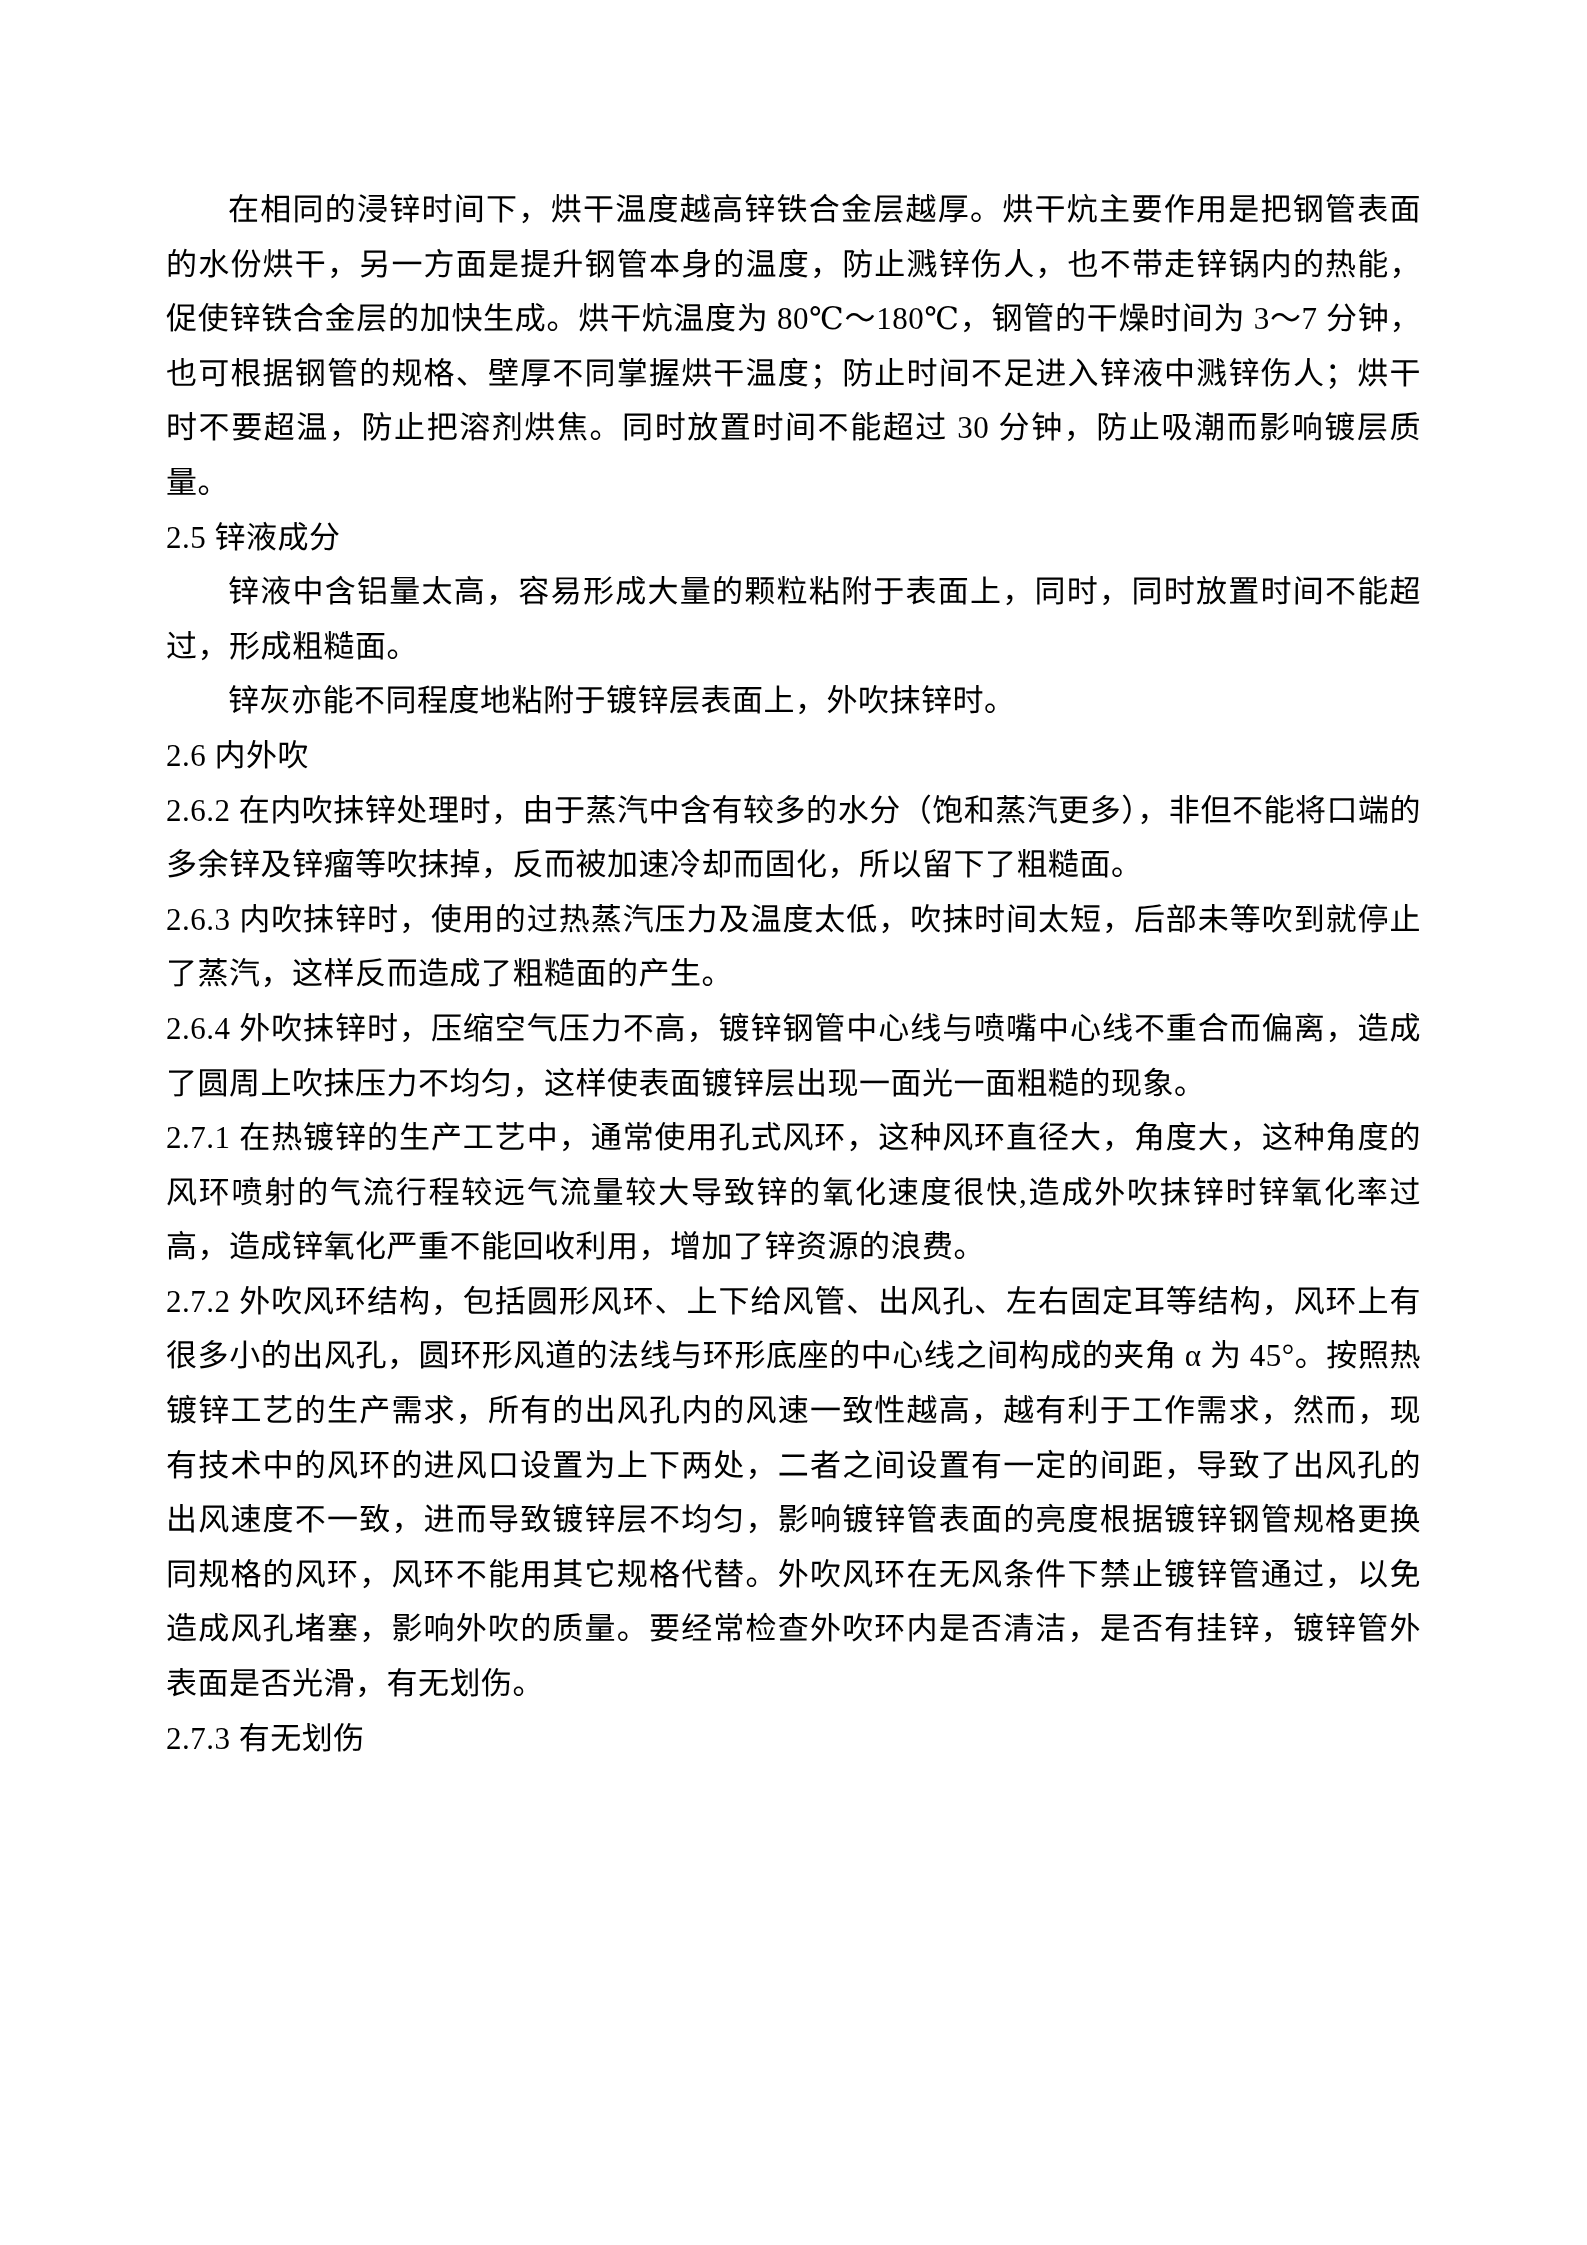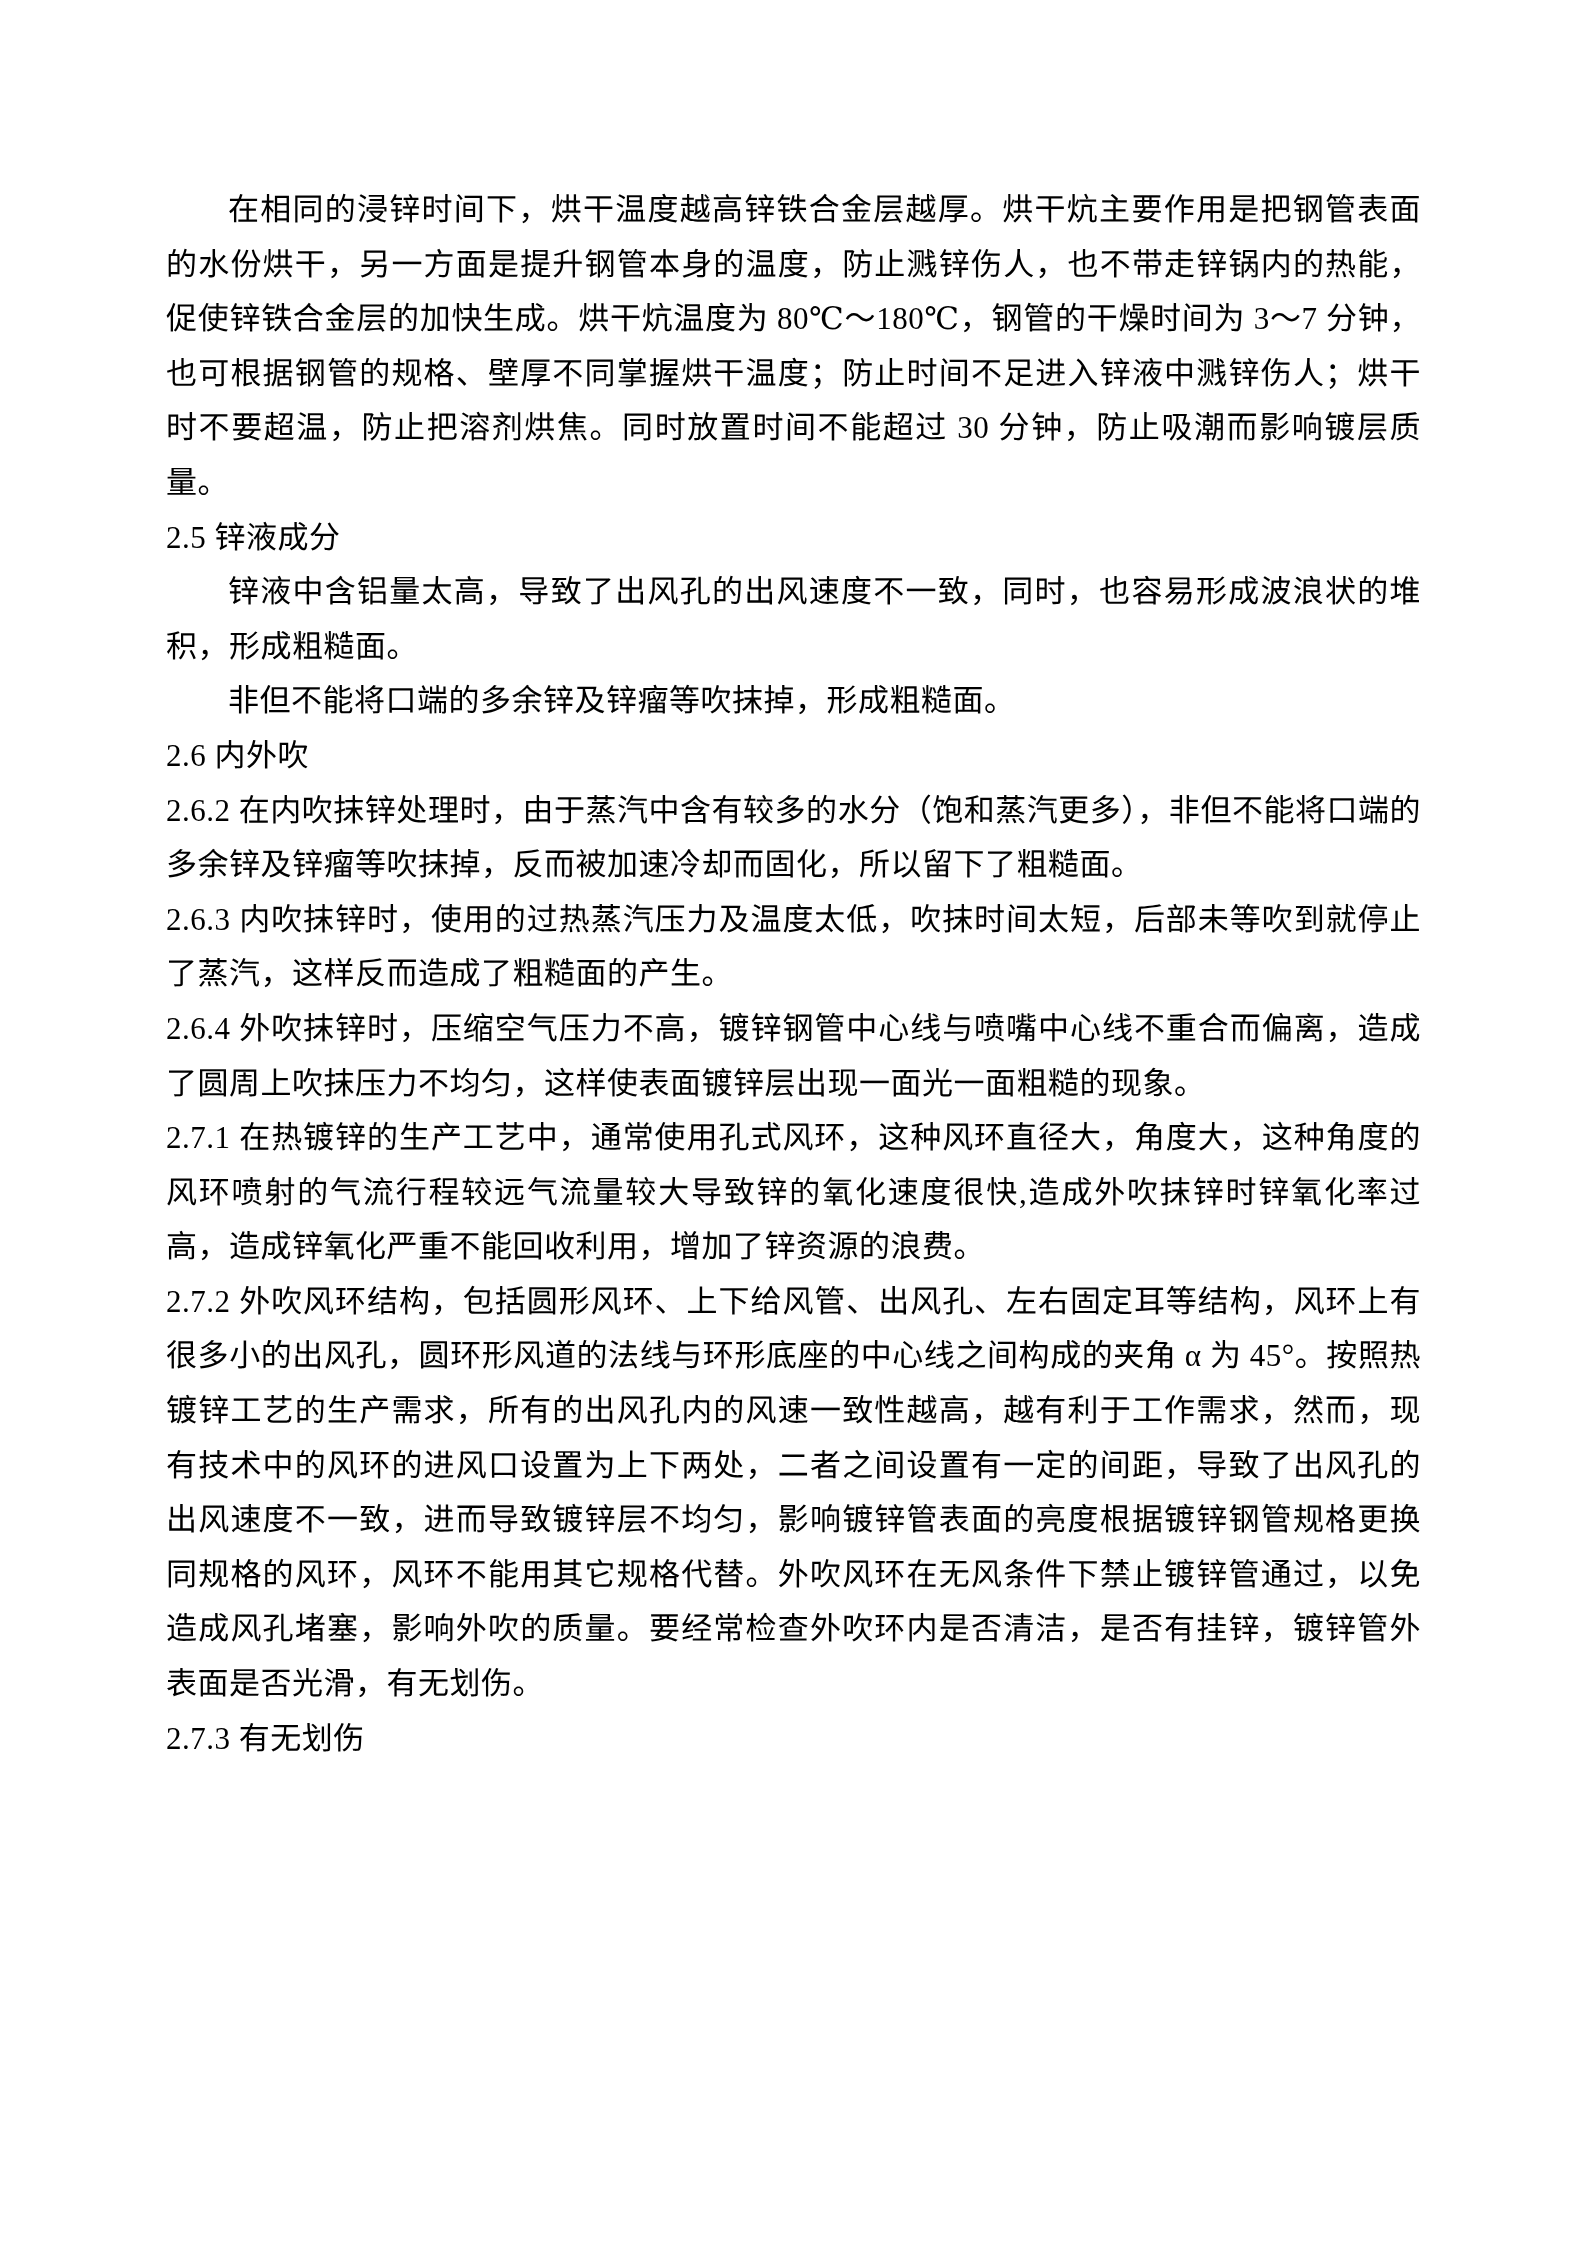--- a/index.html
+++ b/index.html
@@ -33,22 +33,22 @@
     text-indent: 2em;
   }
 </style>
 </head>
 <body>
 
 <div class="page">
   <div id="paragraph-container">
       <p class="para indent">在相同的浸锌时间下，烘干温度越高锌铁合金层越厚。烘干炕主要作用是把钢管表面的水份烘干，另一方面是提升钢管本身的温度，防止溅锌伤人，也不带走锌锅内的热能，促使锌铁合金层的加快生成。烘干炕温度为 80℃～180℃，钢管的干燥时间为 3～7 分钟，也可根据钢管的规格、壁厚不同掌握烘干温度；防止时间不足进入锌液中溅锌伤人；烘干时不要超温，防止把溶剂烘焦。同时放置时间不能超过 30 分钟，防止吸潮而影响镀层质量。</p>
       <p class="para">2.5 锌液成分</p>
-      <p class="para indent">锌液中含铝量太高，导致了出风孔的出风速度不一致，同时，也容易形成波浪状的堆积，形成粗糙面。</p>
-      <p class="para indent">非但不能将口端的多余锌及锌瘤等吹抹掉，形成粗糙面。</p>
+      <p class="para indent">锌液中含铝量太高，容易形成大量的颗粒粘附于表面上，同时，同时放置时间不能超过，形成粗糙面。</p>
+      <p class="para indent">锌灰亦能不同程度地粘附于镀锌层表面上，外吹抹锌时。</p>
       <p class="para">2.6 内外吹</p>
       <p class="para">2.6.2 在内吹抹锌处理时，由于蒸汽中含有较多的水分（饱和蒸汽更多），非但不能将口端的多余锌及锌瘤等吹抹掉，反而被加速冷却而固化，所以留下了粗糙面。</p>
       <p class="para">2.6.3 内吹抹锌时，使用的过热蒸汽压力及温度太低，吹抹时间太短，后部未等吹到就停止了蒸汽，这样反而造成了粗糙面的产生。</p>
       <p class="para">2.6.4 外吹抹锌时，压缩空气压力不高，镀锌钢管中心线与喷嘴中心线不重合而偏离，造成了圆周上吹抹压力不均匀，这样使表面镀锌层出现一面光一面粗糙的现象。</p>
       <p class="para">2.7.1 在热镀锌的生产工艺中，通常使用孔式风环，这种风环直径大，角度大，这种角度的风环喷射的气流行程较远气流量较大导致锌的氧化速度很快,造成外吹抹锌时锌氧化率过高，造成锌氧化严重不能回收利用，增加了锌资源的浪费。</p>
       <p class="para">2.7.2 外吹风环结构，包括圆形风环、上下给风管、出风孔、左右固定耳等结构，风环上有很多小的出风孔，圆环形风道的法线与环形底座的中心线之间构成的夹角 α 为 45°。按照热镀锌工艺的生产需求，所有的出风孔内的风速一致性越高，越有利于工作需求，然而，现有技术中的风环的进风口设置为上下两处，二者之间设置有一定的间距，导致了出风孔的出风速度不一致，进而导致镀锌层不均匀，影响镀锌管表面的亮度根据镀锌钢管规格更换同规格的风环，风环不能用其它规格代替。外吹风环在无风条件下禁止镀锌管通过，以免造成风孔堵塞，影响外吹的质量。要经常检查外吹环内是否清洁，是否有挂锌，镀锌管外表面是否光滑，有无划伤。</p>
       <p class="para">2.7.3 有无划伤</p>
     </div>
 </div>
 

